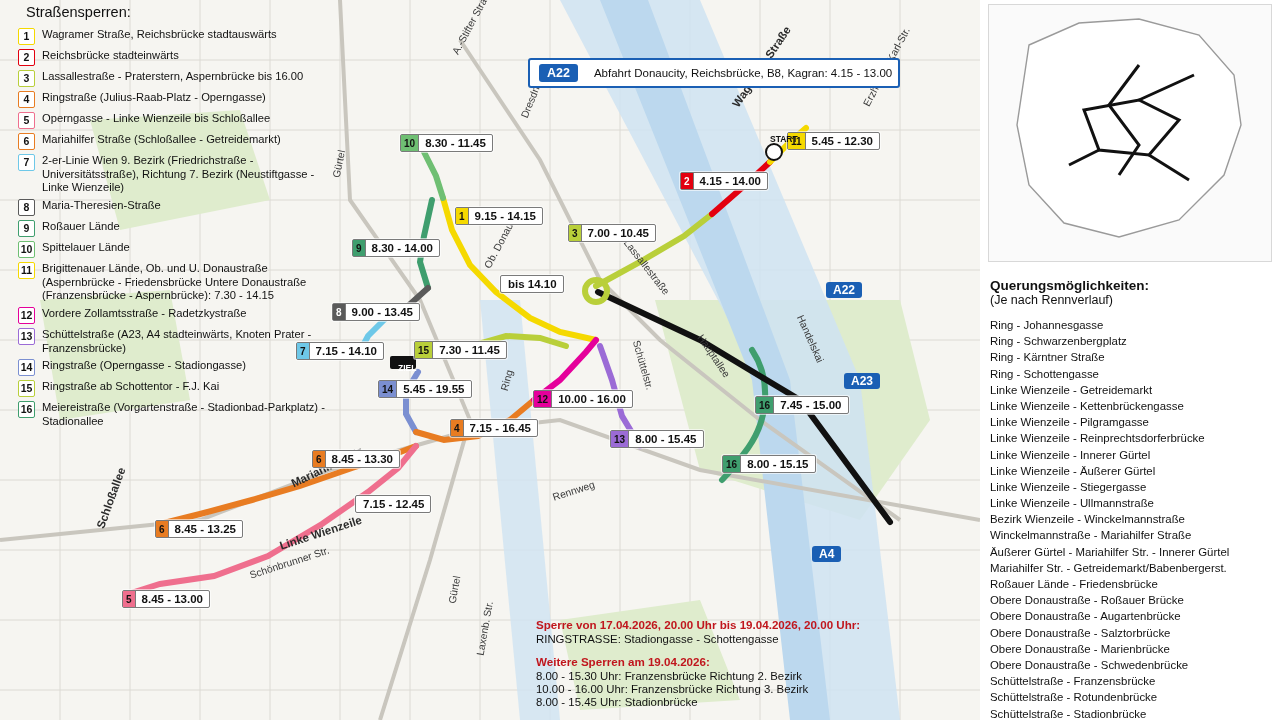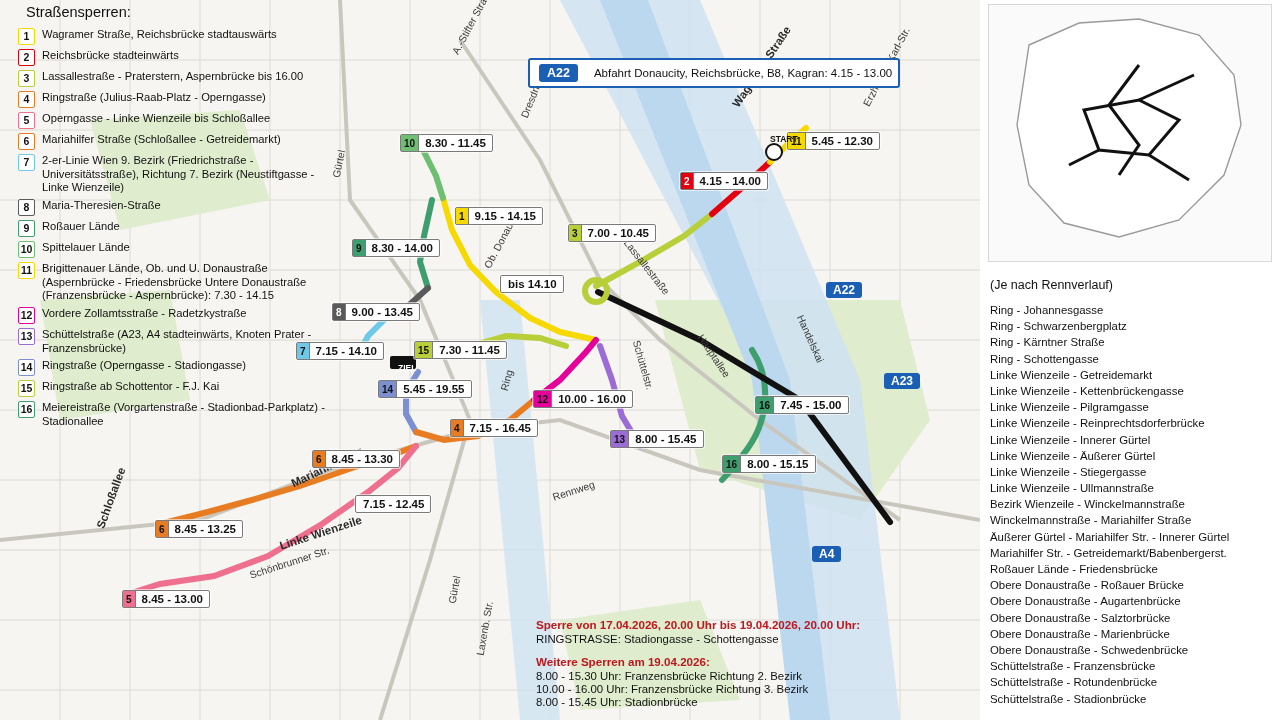--- a/index.html
+++ b/index.html
@@ -297,21 +297,21 @@
         <div class="street-label" style="left: 292px; top: 478px; transform: rotate(-26deg); transform-origin: left center;">Mariahilfer Str.</div>
         <div class="street-label" style="left: 280px; top: 540px; transform: rotate(-18deg); transform-origin: left center;">Linke Wienzeile</div>
         <div class="street-label" style="left: 100px; top: 522px; transform: rotate(-70deg); transform-origin: left center;">Schloßallee</div>
         <div class="street-label small" style="left: 250px; top: 570px; transform: rotate(-18deg); transform-origin: left center;">Schönbrunner Str.</div>
         <div class="street-label small" style="left: 452px; top: 598px; transform: rotate(-80deg); transform-origin: left center;">Gürtel</div>
         <div class="street-label small" style="left: 480px; top: 650px; transform: rotate(-80deg); transform-origin: left center;">Laxenb. Str.</div>
       </div>
 
     <div id="motorway-badges">
         <div class="motorway-badge" style="left: 826px; top: 282px;">A22</div>
-        <div class="motorway-badge" style="left: 884px; top: 373px;">A23</div>
+        <div class="motorway-badge" style="left: 844px; top: 373px;">A23</div>
         <div class="motorway-badge" style="left: 812px; top: 546px;">A4</div>
       </div>
 
     <div id="map-markers">
         <div class="marker-label" style="left: 770px; top: 134px; text-align: center;">START</div>
         <div class="marker-label" style="left: 398px; top: 363px; color: rgb(255, 255, 255);">ZIEL</div>
       </div>
 
     <div id="time-boxes">
         <div class="time-box" style="left: 400px; top: 134px;">
@@ -481,20 +481,21 @@
     <div id="overview-map">
       <svg width="282" height="256" viewBox="0 0 282 256">
         <path d="M40 40 L90 18 L150 14 L210 30 L245 70 L252 120 L235 170 L190 215 L130 232 L75 218 L40 180 L28 120 Z" fill="#ffffff" stroke="#9a9a9a" stroke-width="1.4"></path>
         <path d="M150 60 L120 100 L150 140 L130 170" fill="none" stroke="#111" stroke-width="3"></path>
         <path d="M95 105 L150 95 L190 115 L160 150 L110 145 Z" fill="none" stroke="#111" stroke-width="3"></path>
         <path d="M150 95 L205 70 M160 150 L200 175 M110 145 L80 160" fill="none" stroke="#111" stroke-width="3"></path>
       </svg>
     </div>
 
     <div id="crossings">
+      <h3>Querungsmöglichkeiten:</h3>
       <p class="sub">(Je nach Rennverlauf)</p>
       <div id="crossings-list">
           <div class="crossing-item">Ring - Johannesgasse</div>
           <div class="crossing-item">Ring - Schwarzenbergplatz</div>
           <div class="crossing-item">Ring - Kärntner Straße</div>
           <div class="crossing-item">Ring - Schottengasse</div>
           <div class="crossing-item">Linke Wienzeile - Getreidemarkt</div>
           <div class="crossing-item">Linke Wienzeile - Kettenbrückengasse</div>
           <div class="crossing-item">Linke Wienzeile - Pilgramgasse</div>
           <div class="crossing-item">Linke Wienzeile - Reinprechtsdorferbrücke</div>

